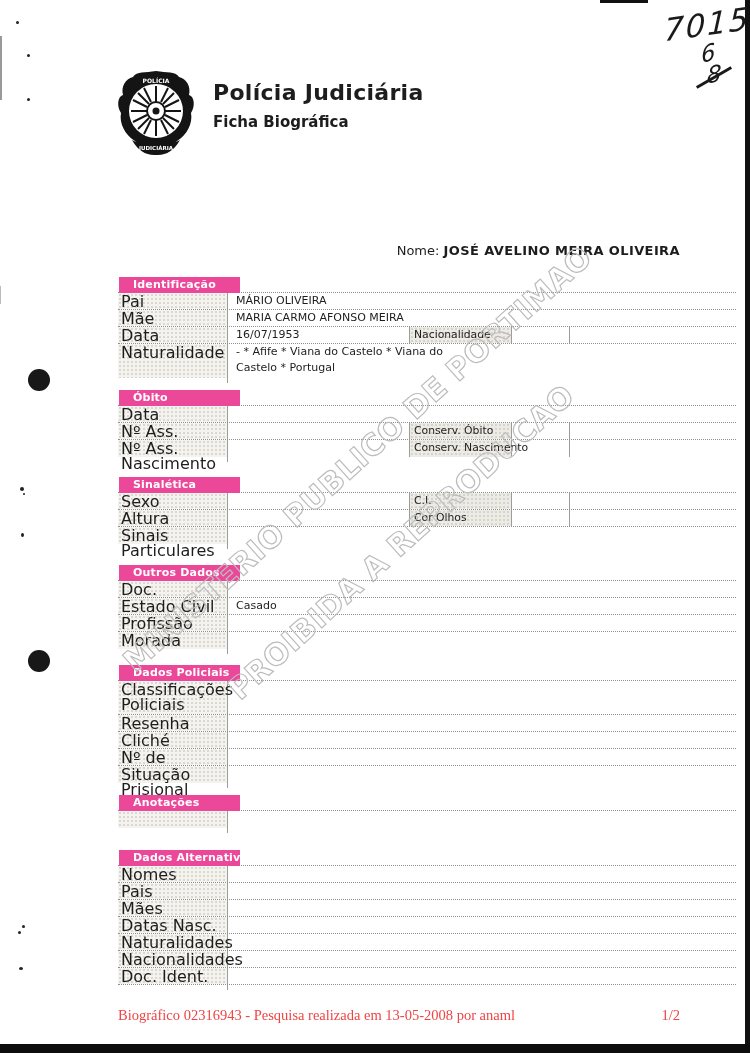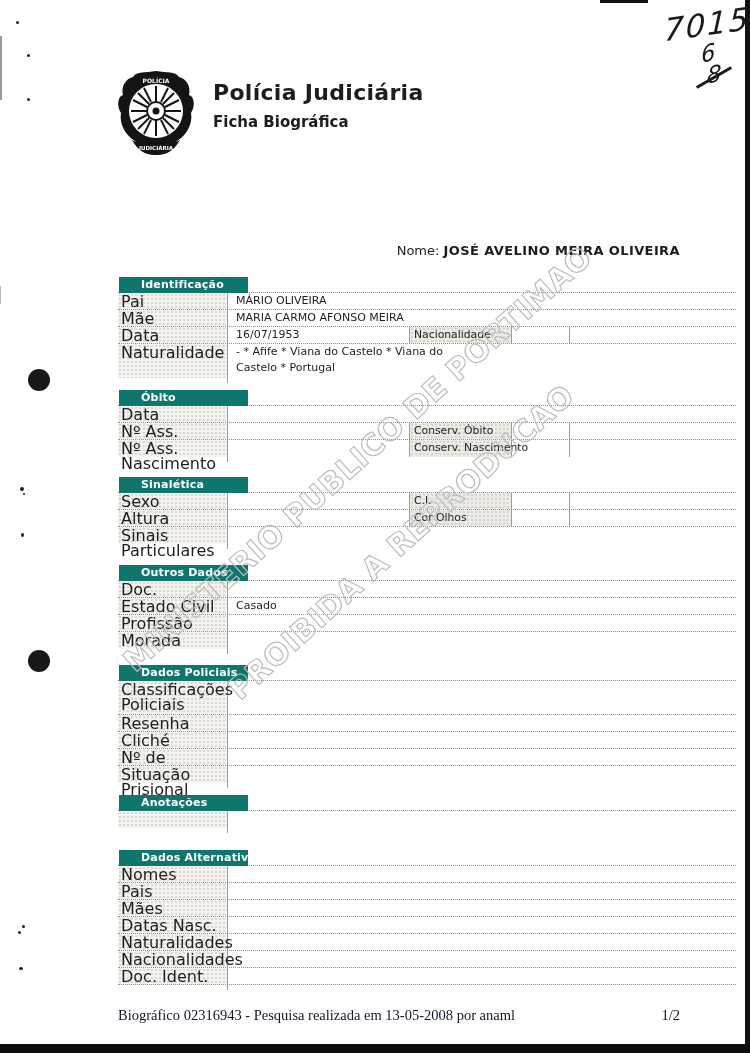--- a/index.html
+++ b/index.html
@@ -44,43 +44,43 @@
   .sections{position:absolute;left:118px;top:277px;width:618px;z-index:2}
   .section{position:relative}
   .section::after{content:"";position:absolute;left:109px;bottom:-5px;height:5px;border-left:1px solid #9c9c9c}
   .sections .section:nth-child(2){margin-top:12px}
   .sections .section:nth-child(3){margin-top:20px}
   .sections .section:nth-child(4){margin-top:21px}
   .sections .section:nth-child(5){margin-top:16px}
   .sections .section:nth-child(6){margin-top:12px}
   .sections .section:nth-child(7){margin-top:22px}
   .sec-hrow{position:relative;height:15px;border-bottom:1px dotted #8f8f8f}
-  .sec-header{position:absolute;left:1px;bottom:-1px;width:107px;height:16px;background:#0f766e;color:#fff;
-    font-size:11px;font-weight:bold;line-height:16px;padding-left:22px;letter-spacing:.2px;white-space:nowrap}
+  .sec-header{position:absolute;left:1px;bottom:-1px;width:107px;height:16px;background:#ec4899;color:#fff;
+    font-size:11px;font-weight:bold;line-height:16px;padding-left:14px;letter-spacing:.2px;white-space:nowrap}
   .row{display:flex;height:17px;border-bottom:1px dotted #8f8f8f;box-sizing:border-box}
   .row.tall{height:34px}
   .row:last-child{border-bottom:none}
   .section:last-child .row:last-child{border-bottom:1px dotted #8f8f8f}
   .cell-label{width:110px;box-sizing:border-box;border-right:1px solid #9c9c9c;
     background-color:#f4f3ef;background-image:radial-gradient(#d9d6cd .7px,transparent .8px);background-size:4px 4px;
     font-size:16px;line-height:15px;padding:1px 10px 0 3px}
   .cell-value{flex:1;position:relative;font-size:11px;line-height:16px;padding-left:8px;white-space:pre-line}
   .sub-label{position:absolute;left:181px;top:0;width:103px;height:100%;box-sizing:border-box;
     border-left:1px solid #9c9c9c;border-right:1px solid #9c9c9c;
     background-color:#edebe6;background-image:radial-gradient(#d5d2c9 .7px,transparent .8px);background-size:4px 4px;
     font-size:10.8px;line-height:15px;padding-left:4px;white-space:nowrap;overflow:visible}
   .sub-value{position:absolute;left:284px;top:0;width:58px;height:100%;box-sizing:border-box;border-right:1px solid #9c9c9c}
   
   .watermark{position:absolute;z-index:3;pointer-events:none;white-space:nowrap;font-weight:bold;
     color:transparent;-webkit-text-stroke:1.2px #bcbcbc;letter-spacing:.5px;transform-origin:left center}
   .wm1{left:128px;top:648px;font-size:30px;transform:rotate(-42deg)}
   .wm2{left:233px;top:676px;font-size:30px;transform:rotate(-42deg)}
   
   .footer{position:absolute;left:118px;top:1007px;width:562px;display:flex;justify-content:space-between;
-    font-family:"Liberation Serif","DejaVu Serif",serif;font-size:14.5px;color:#0f172a}
+    font-family:"Liberation Serif","DejaVu Serif",serif;font-size:14.5px;color:#ef4444}
 </style>
 </head>
 <body>
 
 <div class="edge-right"></div>
 <div class="edge-bottom"></div>
 <div class="edge-topseg"></div>
 <div class="edge-left1"></div>
 <div class="edge-left2"></div>
 <div class="punch p1"></div>

